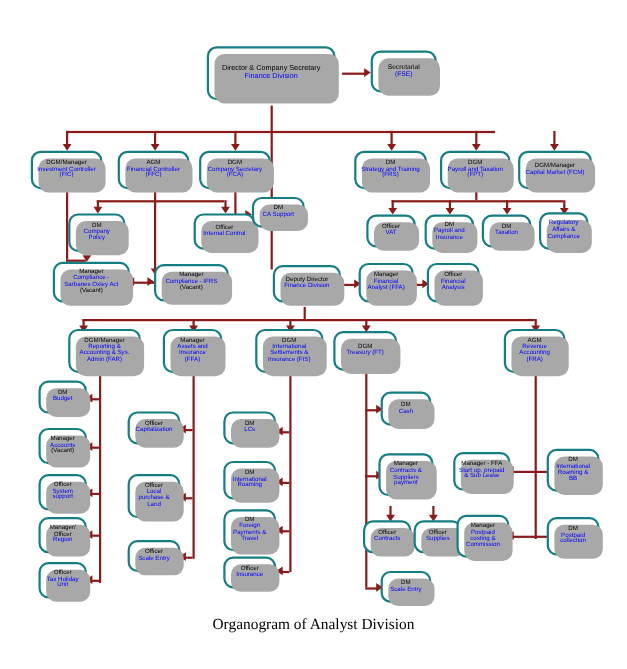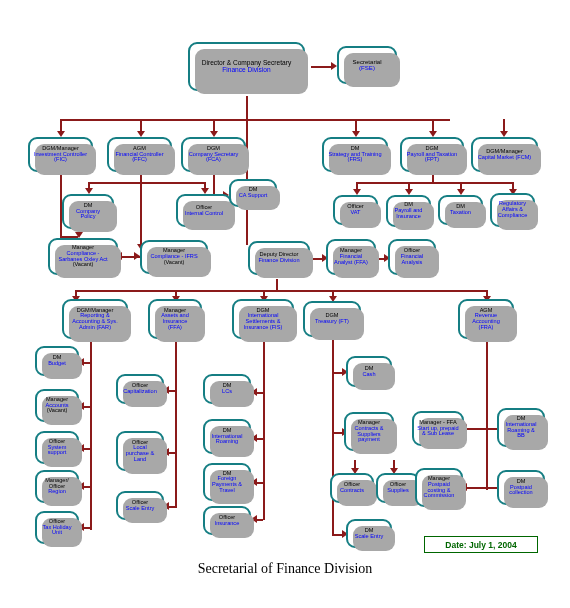--- a/index.html
+++ b/index.html
@@ -523,17 +523,16 @@
     </div>
   </div>
   <div class="node fs6" style="left:497px;top:470px;width:48px;height:35px;">
     <div>
       <span class="txt t1">DM</span>
       <span class="txt t2">Postpaid</span>
       <span class="txt t2">collection</span>
     </div>
   </div>
 
-  <div id="date-box" style="left:424px;top:536px;width:114px;height:17px;">Date: July 1, 2004</div>
-
-  <div id="chart-title" style="top:561px;">Secretarial of Finance Division</div>
+
+  <div id="chart-title" style="top:561px;">Organogram of Analyst Division</div>
 
 </div>
 
 </body></html>

